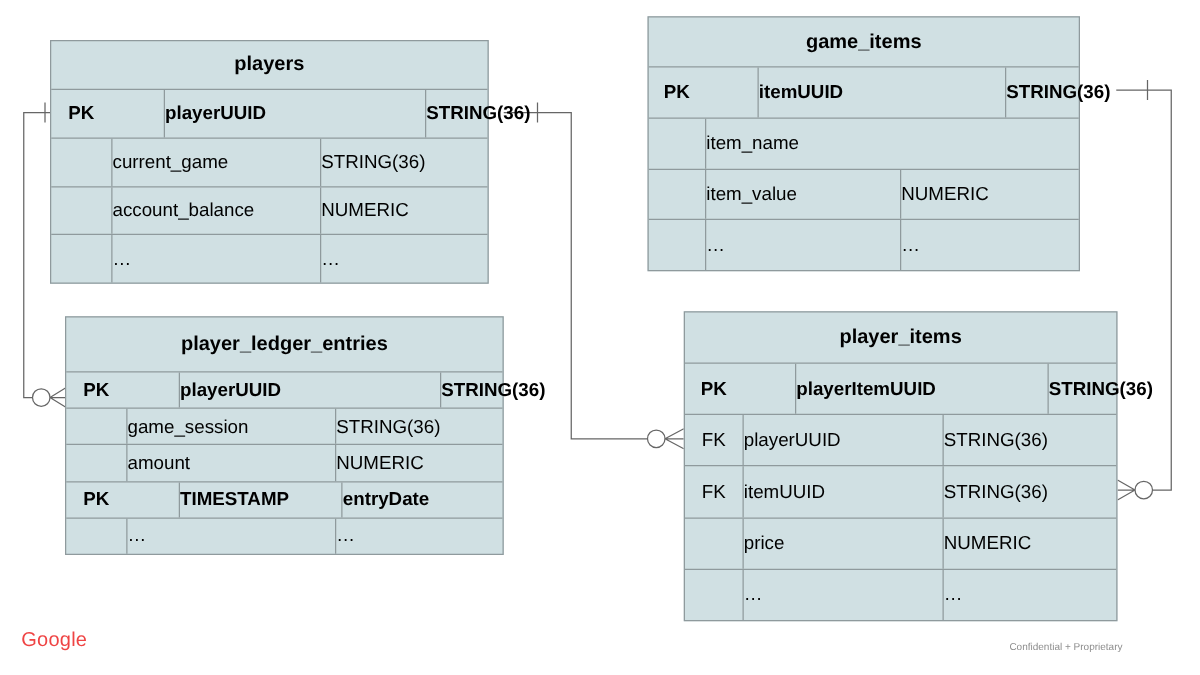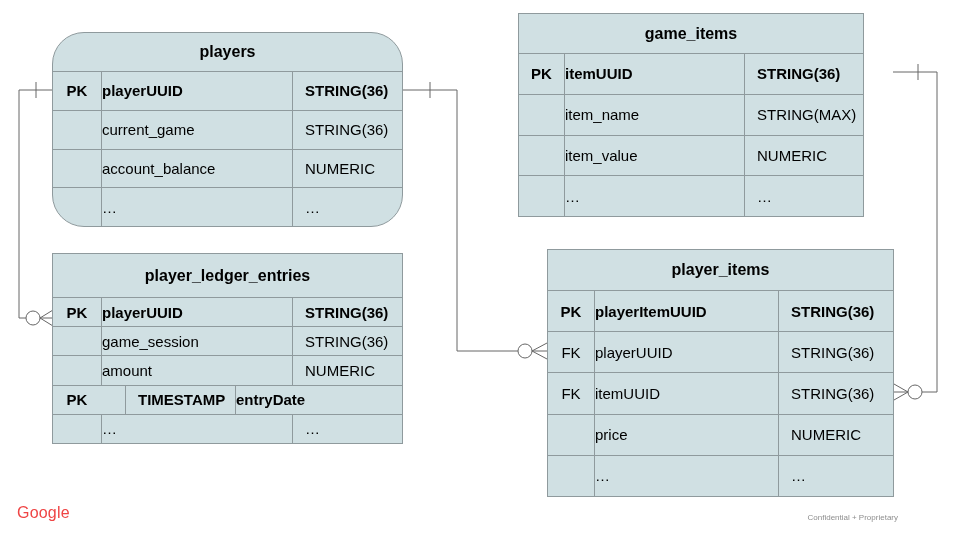--- a/index.html
+++ b/index.html
@@ -36,35 +36,33 @@
     flex:0 0 var(--th);
     display:flex;align-items:center;justify-content:center;
     font-weight:bold;font-size:16px;
   }
   .t-row{
     flex:1 1 auto;
     display:flex;
     border-top:1px solid var(--border);
     font-size:15px;
   }
-  .t-row.bold{font-weight:bold;}
+  .t-row.bold{font-weight:bold;gap:42px;}
   .cell{display:flex;align-items:center;}
   .cell.key{
     flex:0 0 var(--kw);
     justify-content:center;
   }
   .cell.name{
     flex:0 0 var(--nw);
     border-left:1px solid var(--border);
   }
   .cell.type{
     flex:1 1 auto;
     border-left:1px solid var(--border);
-    padding-left:12px;
-    margin-left:24px;
   }
   .google-logo{
     position:absolute;left:17px;top:504px;
     font-size:16px;color:#ef4444;
     letter-spacing:0.2px;
     z-index:1;
   }
   .confidential-note{
     position:absolute;right:62px;top:513px;
     font-size:8px;color:#8e8e8e;
@@ -90,21 +88,21 @@
       <path class="rl" d="M532 351 L547 343 M532 351 L547 351 M532 351 L547 359"></path>
     </g>
     <g>
       <path class="rl" d="M893 72 H937 V392 H922"></path>
       <path class="rl" d="M918 64 V80"></path>
       <circle class="rc" cx="915" cy="392" r="7"></circle>
       <path class="rl" d="M908 392 L894 384 M908 392 L894 392 M908 392 L894 400"></path>
     </g>
   </svg>
 
-  <div class="erd-table" style="left:52px;top:32px;width:351px;height:195px;border-radius:32px;--kw:48px;--nw:167px;--th:38px;">
+  <div class="erd-table" style="left:40px;top:32px;width:351px;height:195px;--kw:48px;--nw:167px;--th:38px;">
       <div class="t-title">players</div>
       <div class="t-row bold">
         <div class="cell key">PK</div>
         <div class="cell name">playerUUID</div>
         <div class="cell type">STRING(36)</div>
       </div>
       <div class="t-row">
         <div class="cell key"></div>
         <div class="cell name">current_game</div>
         <div class="cell type">STRING(36)</div>
@@ -124,21 +122,20 @@
   <div class="erd-table" style="left:518px;top:13px;width:346px;height:204px;--kw:45px;--nw:156px;--th:39px;">
       <div class="t-title">game_items</div>
       <div class="t-row bold">
         <div class="cell key">PK</div>
         <div class="cell name">itemUUID</div>
         <div class="cell type">STRING(36)</div>
       </div>
       <div class="t-row">
         <div class="cell key"></div>
         <div class="cell name">item_name</div>
-        <div class="cell type">STRING(MAX)</div>
       </div>
       <div class="t-row">
         <div class="cell key"></div>
         <div class="cell name">item_value</div>
         <div class="cell type">NUMERIC</div>
       </div>
       <div class="t-row">
         <div class="cell key"></div>
         <div class="cell name">…</div>
         <div class="cell type">…</div>

